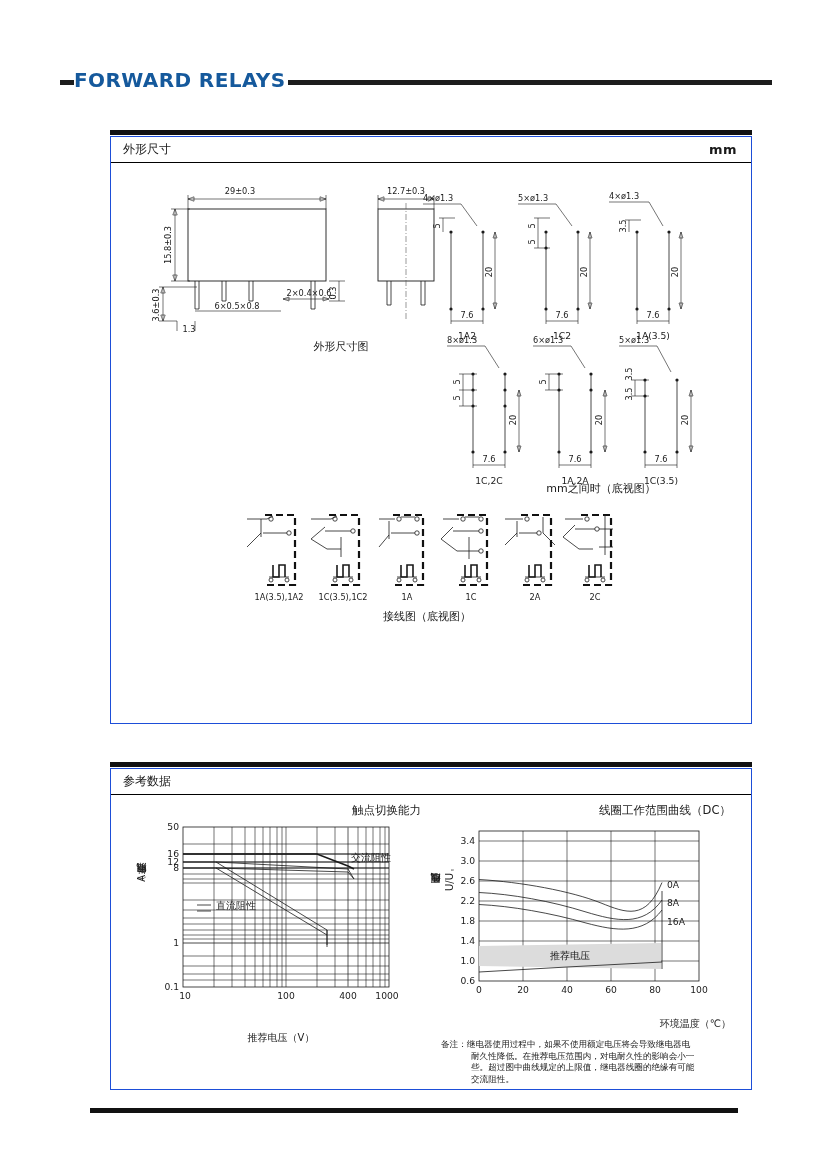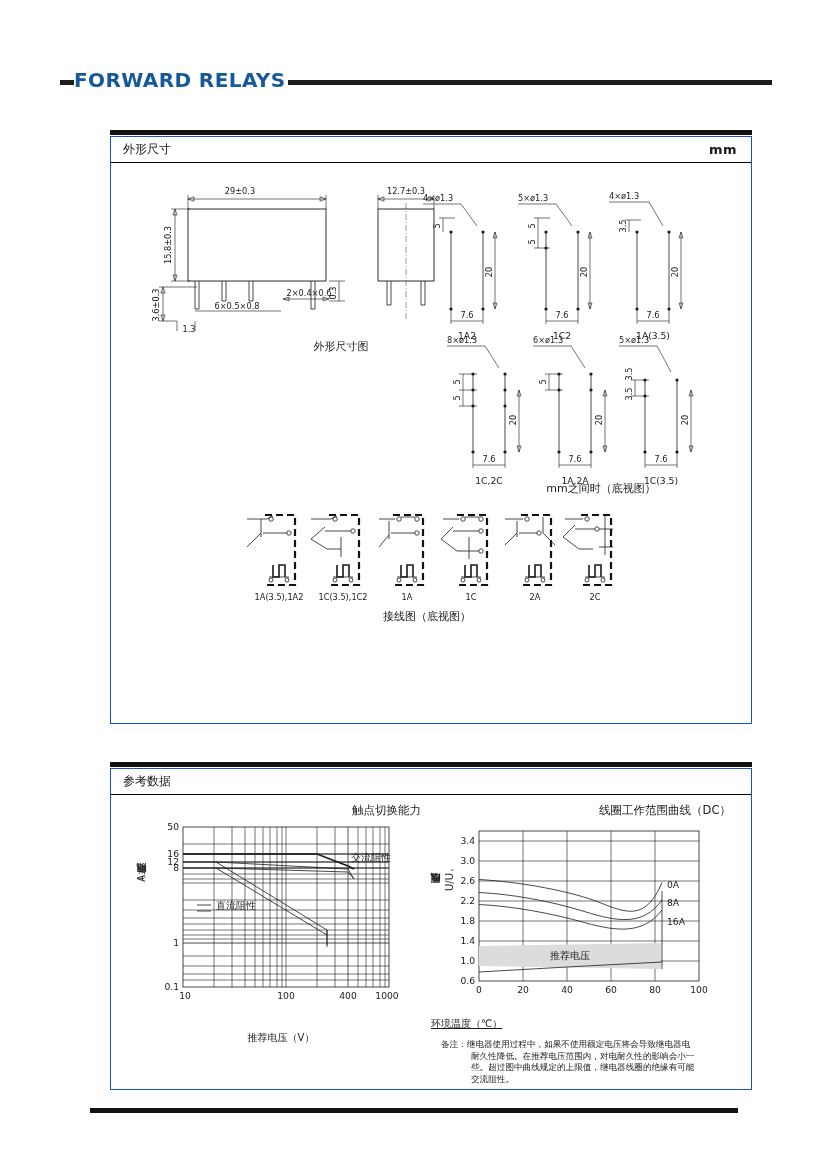--- a/index.html
+++ b/index.html
@@ -508,21 +508,21 @@
 
         <g class="txt9" text-anchor="middle">
           <text x="48" y="172">0</text>
             <text x="92" y="172">20</text>
           <text x="136" y="172">40</text>
             <text x="180" y="172">60</text>
           <text x="224" y="172">80</text>
             <text x="268" y="172">100</text>
         </g>
       </svg>
-      <div class="axlbl" style="left:0;top:214px;width:300px;text-align:left;text-decoration:underline;">环境温度（℃）</div>
+      <div class="axlbl" style="left:0;top:214px;width:300px;text-align:right;">环境温度（℃）</div>
       <div class="axlbl vert" style="left:-2px;top:60px;">线圈电压 U/U。</div>
       <div style="position:absolute;left:10px;top:236px;width:290px;font-size:8.6px;line-height:11.5px;">
         <span>备注：继电器使用过程中，如果不使用额定电压将会导致继电器电</span>
         <span style="display:block;text-indent:30px;">耐久性降低。在推荐电压范围内，对电耐久性的影响会小一</span>
         <span style="display:block;text-indent:30px;">些。超过图中曲线规定的上限值，继电器线圈的绝缘有可能</span>
         <span style="display:block;text-indent:30px;">交流阻性。</span>
       </div>
     </div>
   </div>
 

